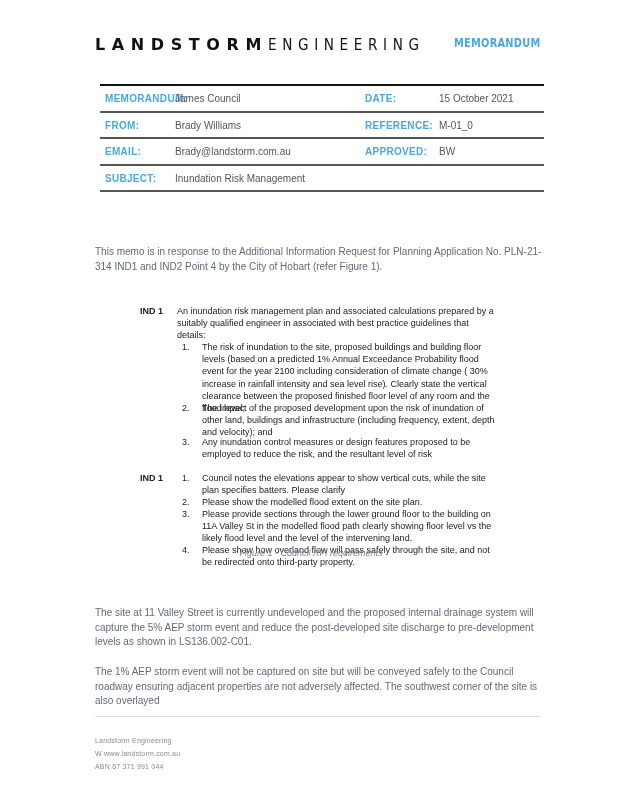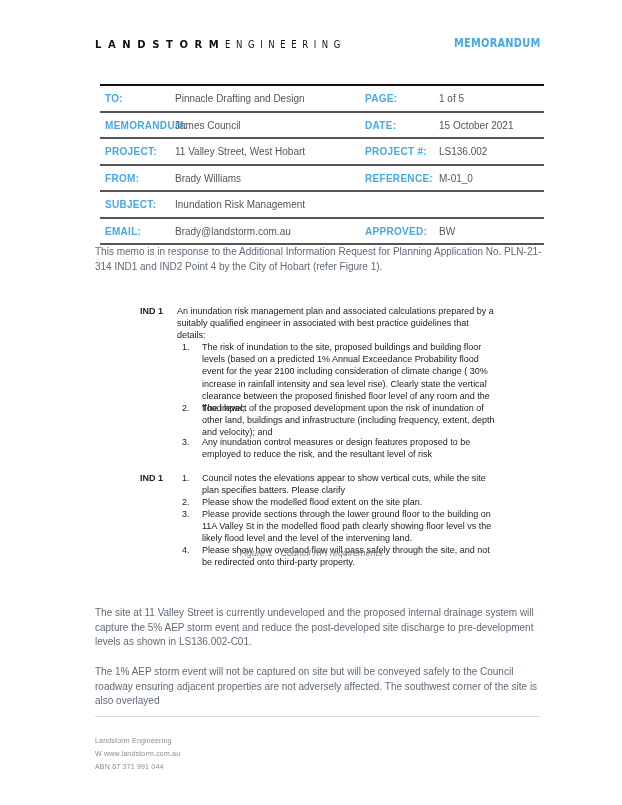--- a/index.html
+++ b/index.html
@@ -1,19 +1,19 @@
 <!DOCTYPE html>
 <html><head>
 <meta charset="utf-8">
 <style>
   html, body { margin: 0; padding: 0; background: #ffffff; }
   body { width: 622px; height: 805px; position: relative; overflow: hidden; font-family: "Liberation Sans", sans-serif; }
 
   .header { position: absolute; top: 34px; left: 95px; right: 82px; height: 24px; }
-  .logo { position: absolute; left: 0; top: 0; font-family: "DejaVu Sans", sans-serif; font-size: 10px; letter-spacing: 6.6px; color: #111; line-height: 22px; white-space: nowrap; }
+  .logo { position: absolute; left: 0; top: 0; font-family: "DejaVu Sans", sans-serif; font-size: 16px; letter-spacing: 6.6px; color: #111; line-height: 22px; white-space: nowrap; }
   .logo .bold { font-weight: bold; }
   .logo .light { font-weight: normal; font-family: "DejaVu Sans", sans-serif; transform: scaleX(0.85); display: inline-block; transform-origin: left; }
   .memo-label { position: absolute; right: 0; top: 2px; font-family: "DejaVu Sans", sans-serif; font-weight: bold; font-size: 12px; color: #4aa8e0; letter-spacing: 0.3px; transform: scaleX(0.82); transform-origin: right; }
 
   .info-table { position: absolute; top: 84px; left: 100px; width: 444px; border-top: 2px solid #111; }
   .info-row { height: 24.5px; border-bottom: 2px solid #555; position: relative; font-size: 10px; }
   .info-row .lbl { position: absolute; top: 7px; color: #4aa8e0; font-weight: bold; letter-spacing: 0.3px; }
   .info-row .val { position: absolute; top: 7px; color: #555; }
   .c1 { left: 5px; } .c2 { left: 75px; } .c3 { left: 265px; } .c4 { left: 339px; }
 
@@ -31,52 +31,40 @@
 </head>
 <body>
 
 <div class="header">
   <div class="logo"><span class="bold">LANDSTORM</span><span class="light">ENGINEERING</span></div>
   <div class="memo-label">MEMORANDUM</div>
 </div>
 
 <div class="info-table">
   <div class="info-row">
-    <span class="lbl c1">TO:</span>
-    <span class="val c2">Pinnacle Drafting and Design</span>
-    <span class="lbl c3">PAGE:</span>
-    <span class="val c4">1 of  5</span>
-  </div>
-  <div class="info-row">
     <span class="lbl c1">MEMORANDUM:</span>
     <span class="val c2">James Council</span>
     <span class="lbl c3">DATE:</span>
     <span class="val c4">15 October 2021</span>
-  </div>
-  <div class="info-row">
-    <span class="lbl c1">PROJECT:</span>
-    <span class="val c2">11 Valley Street, West Hobart</span>
-    <span class="lbl c3">PROJECT #:</span>
-    <span class="val c4">LS136.002</span>
   </div>
   <div class="info-row">
     <span class="lbl c1">FROM:</span>
     <span class="val c2">Brady Williams</span>
     <span class="lbl c3">REFERENCE:</span>
     <span class="val c4">M-01_0</span>
   </div>
   <div class="info-row">
-    <span class="lbl c1">SUBJECT:</span>
-    <span class="val c2">Inundation Risk Management</span>
-  </div>
-  <div class="info-row">
     <span class="lbl c1">EMAIL:</span>
     <span class="val c2">Brady@landstorm.com.au</span>
     <span class="lbl c3">APPROVED:</span>
     <span class="val c4">BW</span>
+  </div>
+  <div class="info-row">
+    <span class="lbl c1">SUBJECT:</span>
+    <span class="val c2">Inundation Risk Management</span>
   </div>
 </div>
 
 <div class="para" style="top:245px;">This memo is in response to the Additional Information Request for Planning Application No. PLN-21-314 IND1 and IND2 Point 4 by the City of Hobart (refer Figure 1).</div>
 
 <div>
   <div class="fig" style="top:305px;">
     <span class="tag" style="top:0;">IND 1</span>
     <span class="txt" style="left:37px; width:320px; top:0;">An inundation risk management plan and associated calculations prepared by a suitably qualified engineer in associated with best practice guidelines that details:</span>
   </div>

